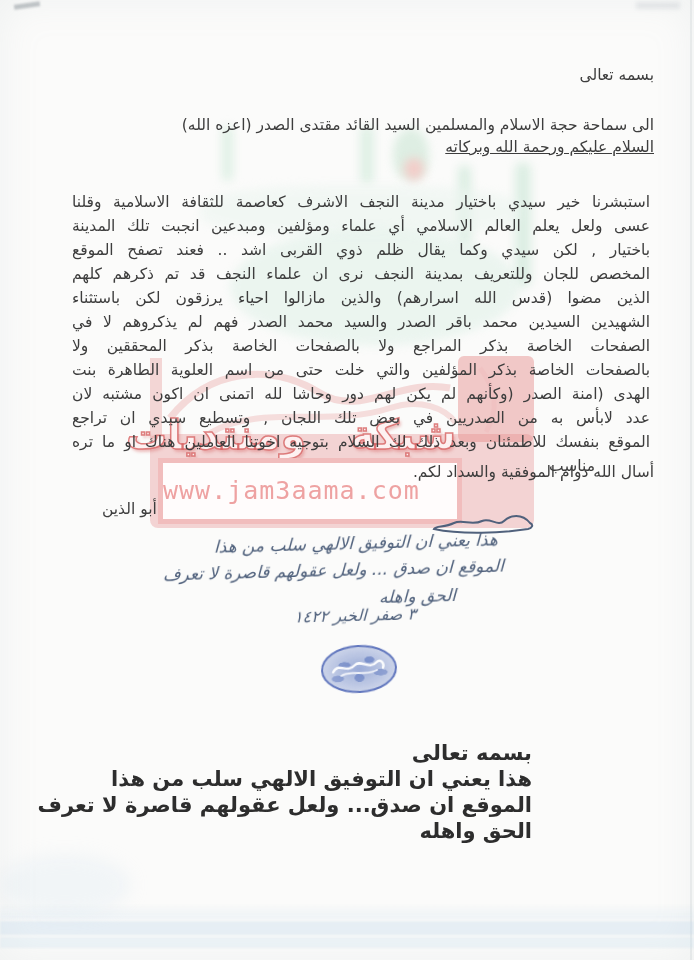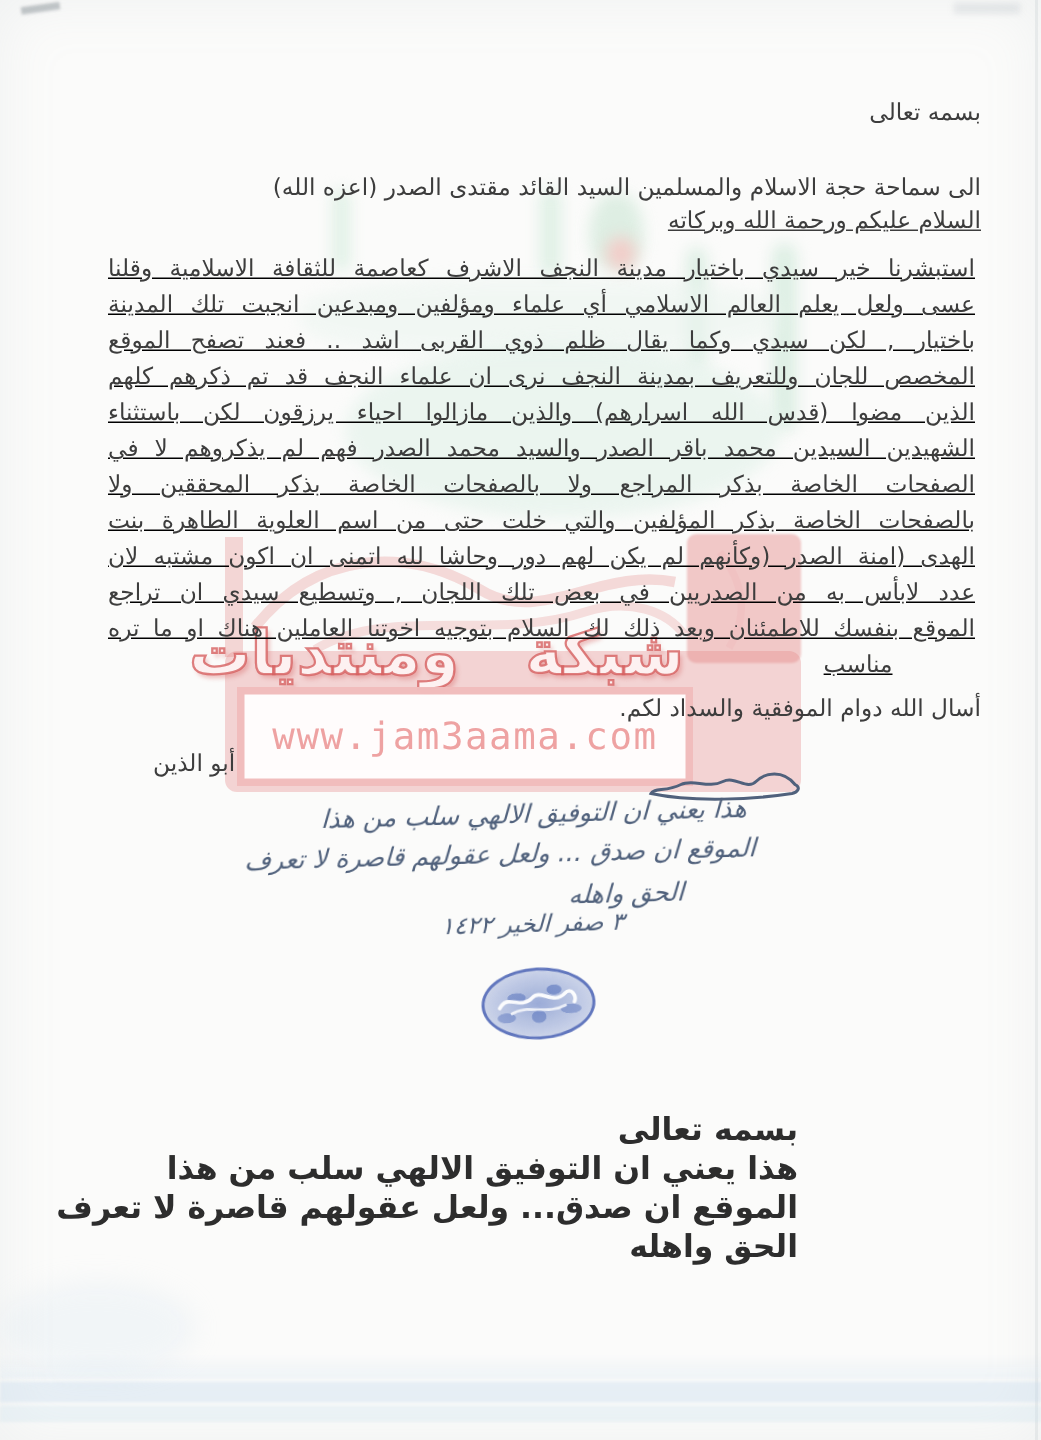--- a/index.html
+++ b/index.html
@@ -35,30 +35,30 @@
   .rw-left-sliver{left:0;top:10px;width:12px;height:80px;background:rgba(226,128,128,.30);}
   .rw-band{left:0;top:86px;width:384px;height:94px;background:rgba(228,134,134,.34);border-radius:8px;}
   .rw-title{
     left:6px;top:66px;width:300px;white-space:nowrap;direction:rtl;
     font-size:41px;font-weight:bold;line-height:42px;word-spacing:30px;
     color:#fdf1f1;-webkit-text-stroke:1.5px rgba(214,96,96,.8);
     text-shadow:2px 3px 3px rgba(219,120,120,.45);
   }
   .rw-box{left:8px;top:110px;width:294px;height:56px;background:rgba(255,255,255,.93);border:5px solid rgba(231,146,146,.6);}
   .rw-url{
-    position:static;display:block;width:100%;line-height:56px;text-align:center;
+    position:static;display:block;width:100%;line-height:56px;text-align:left;
     font-family:"DejaVu Sans Mono",monospace;font-size:25px;letter-spacing:1px;
     color:rgba(236,152,152,.9);
   }
   
   .t{position:absolute;direction:rtl;color:#3d3d3d;font-size:15.5px;white-space:nowrap;z-index:5;}
   .basmala-top{top:66px;right:40px;}
   .addressee{top:116px;right:40px;}
   .greeting{top:138px;right:40px;text-decoration:underline;}
-  .body-par{position:absolute;top:167px;right:44px;left:72px;direction:rtl;z-index:5;text-decoration:underline;}
+  .body-par{position:absolute;top:190px;right:44px;left:72px;direction:rtl;z-index:5;}
   .bl{font-size:15.5px;color:#3d3d3d;line-height:24px;text-align:justify;text-align-last:justify;}
   .bl.last{text-align-last:right;padding-left:0;padding-right:55px;}
   .closing{top:463px;right:40px;}
   .sender{top:500px;right:auto;left:102px;}
   
   .hw{
     position:absolute;direction:rtl;white-space:nowrap;z-index:6;
     color:#50617c;font-size:17px;font-style:italic;letter-spacing:.5px;
     transform:rotate(-1.5deg) skewX(-4deg);filter:blur(.2px);
   }

